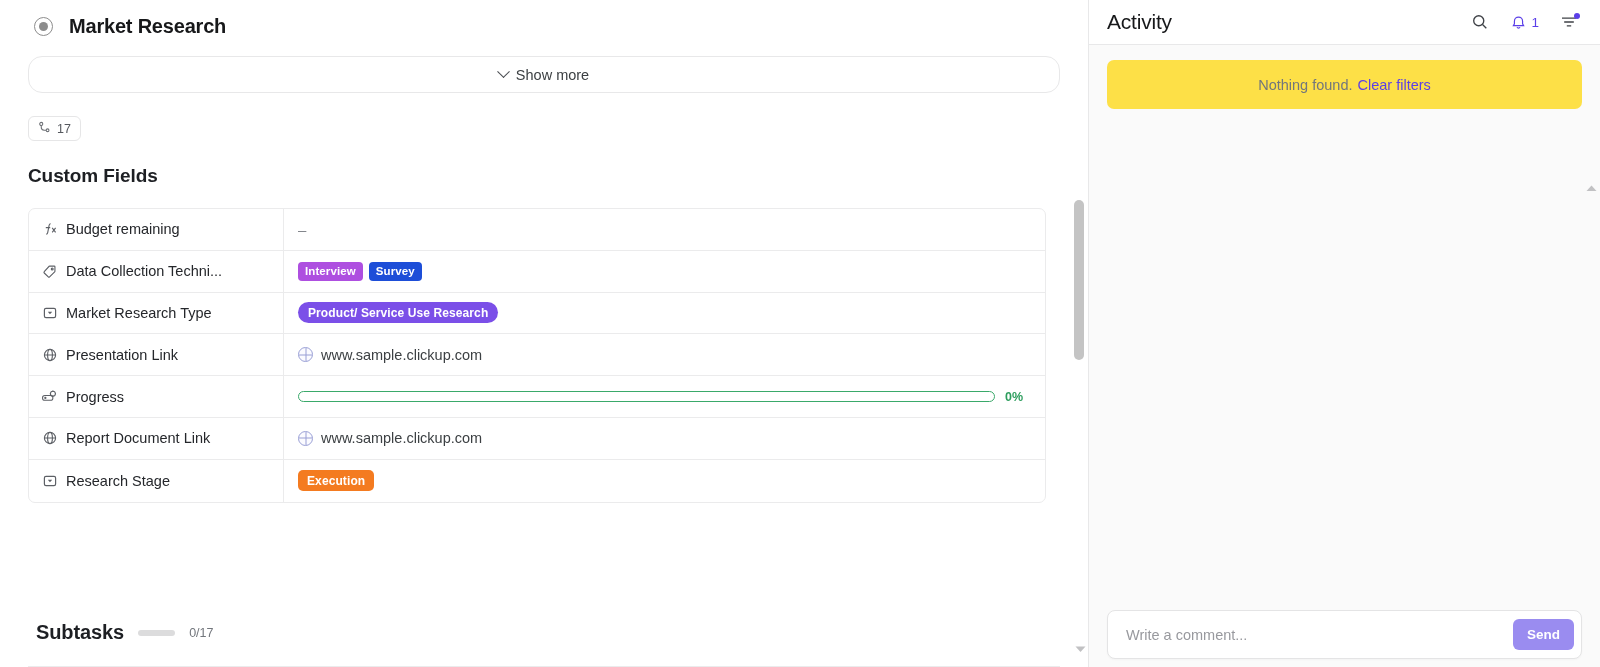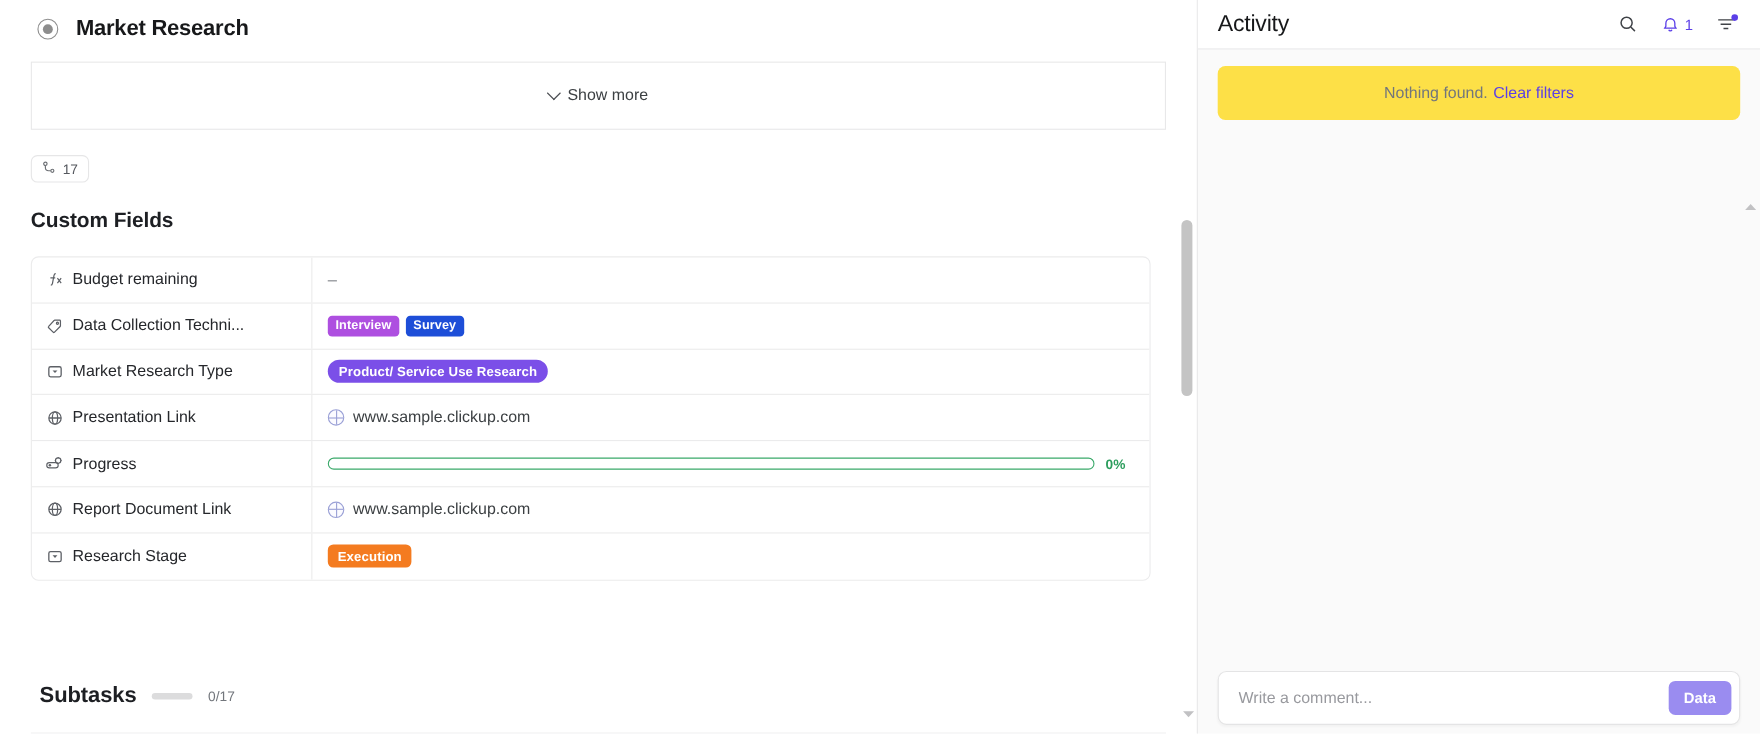--- a/index.html
+++ b/index.html
@@ -47,23 +47,23 @@
   .task-title {
     font-size: 20px;
     font-weight: 700;
     color: #17181a;
     letter-spacing: -0.2px;
     line-height: 1;
   }
 
   .show-more-bar {
     margin: 4px 0 0 0;
-    height: 62px;
+    height: 37px;
     border: 1px solid #e8e8e9;
-    border-radius: 0;
+    border-radius: 14px;
     display: flex;
     align-items: center;
     justify-content: center;
     color: #3c4043;
     font-size: 14.5px;
     gap: 8px;
     background: #fff;
   }
   .chev {
     display: inline-block;
@@ -533,17 +533,17 @@
       <div class="panel-scroll-up">
         <svg width="11" height="7" viewBox="0 0 11 7">
             <path d="M5.5 0.5l5 5.5h-10z" fill="#c1c1c3"></path>
           </svg>
       </div>
     </div>
 
     <div class="comment-area">
       <div class="comment-box">
         <input class="comment-input" type="text" placeholder="Write a comment..." style="">
-        <button class="send-btn">Data</button>
+        <button class="send-btn">Send</button>
       </div>
     </div>
   </div>
 </div>
 
 </body></html>

